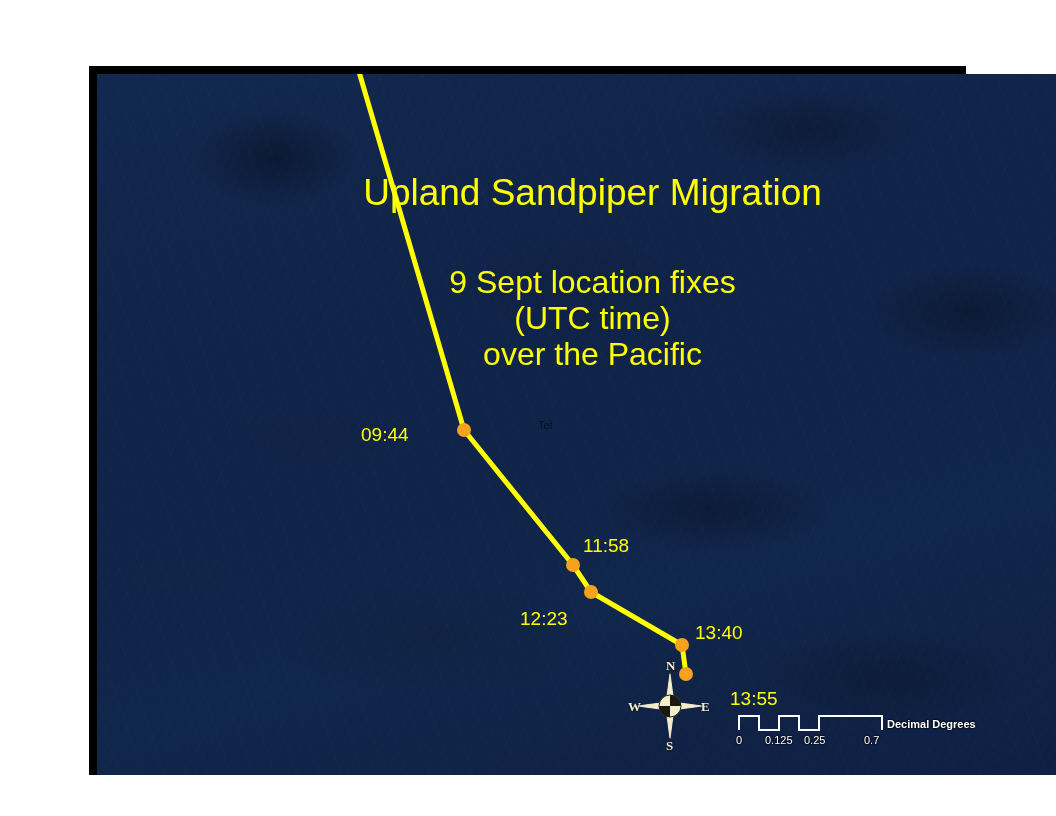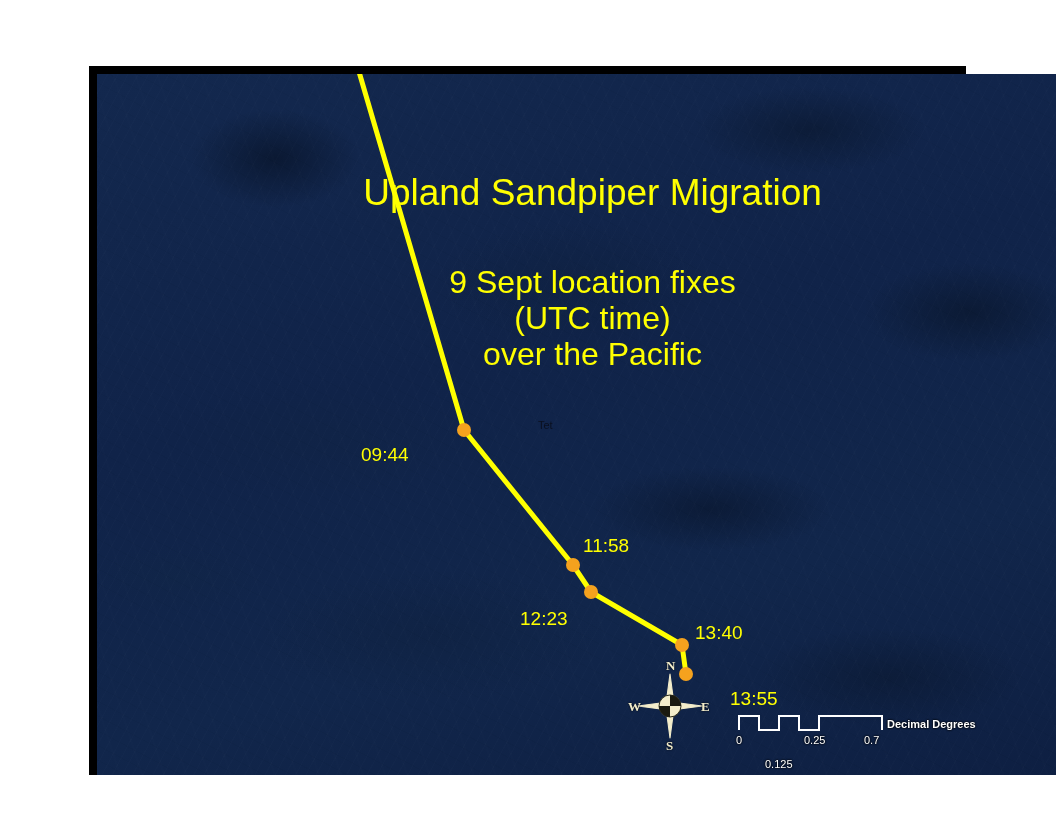--- a/index.html
+++ b/index.html
@@ -209,21 +209,21 @@
         <g id="track-markers">
             <circle cx="367" cy="356" r="7" fill="#f5a21e"></circle>
             <circle cx="476" cy="491" r="7" fill="#f5a21e"></circle>
             <circle cx="494" cy="518" r="7" fill="#f5a21e"></circle>
             <circle cx="585" cy="571" r="7" fill="#f5a21e"></circle>
             <circle cx="589" cy="600" r="7" fill="#f5a21e"></circle>
           </g>
       </svg>
 
       <div id="fix-labels">
-          <div class="fix-label" style="left: 264px; top: 350px; color: rgb(255, 255, 0); margin-top: 20px;">09:44</div>
+          <div class="fix-label" style="left: 264px; top: 350px; color: rgb(255, 255, 0);">09:44</div>
           <div class="fix-label" style="left: 486px; top: 461px; color: rgb(255, 255, 0);">11:58</div>
           <div class="fix-label" style="left: 423px; top: 534px; color: rgb(255, 255, 0);">12:23</div>
           <div class="fix-label" style="left: 598px; top: 548px; color: rgb(255, 255, 0);">13:40</div>
           <div class="fix-label" style="left: 600px; top: 614px; color: rgb(255, 255, 0); margin-left: 33px;">13:55</div>
         </div>
 
       <div id="island-label-tet" style="left:441px; top:345px;">Tet</div>
 
       <div id="placeholder-text">&lt;Double-click to enter text&gt;</div>
 
@@ -243,21 +243,21 @@
         <span class="compass-letter" style="left:71px; top:39px;">E</span>
         <span class="compass-letter" style="left:36px; top:78px;">S</span>
         <span class="compass-letter" style="left:-2px; top:39px;">W</span>
       </div>
 
       <div id="scalebar">
         <svg width="150" height="26" viewBox="0 0 150 26">
           <path d="M2,22 L2,8 L22,8 L22,22 L42,22 L42,8 L62,8 L62,22 L82,22 L82,8 L145,8 L145,22" fill="none" stroke="#ffffff" stroke-width="2"></path>
         </svg>
         <span class="scale-tick-label" style="left:-1px;">0</span>
-        <span class="scale-tick-label" style="left:28px;margin-top:24px;">0.125</span>
+        <span class="scale-tick-label" style="left:28px;">0.125</span>
         <span class="scale-tick-label" style="left:67px;text-align:center;">0.25</span>
         <span class="scale-tick-label" style="left:127px;">0.7</span>
         <span id="scale-units">Decimal Degrees</span>
       </div>
 
 
     </div>
   </div>
 
 </div>

